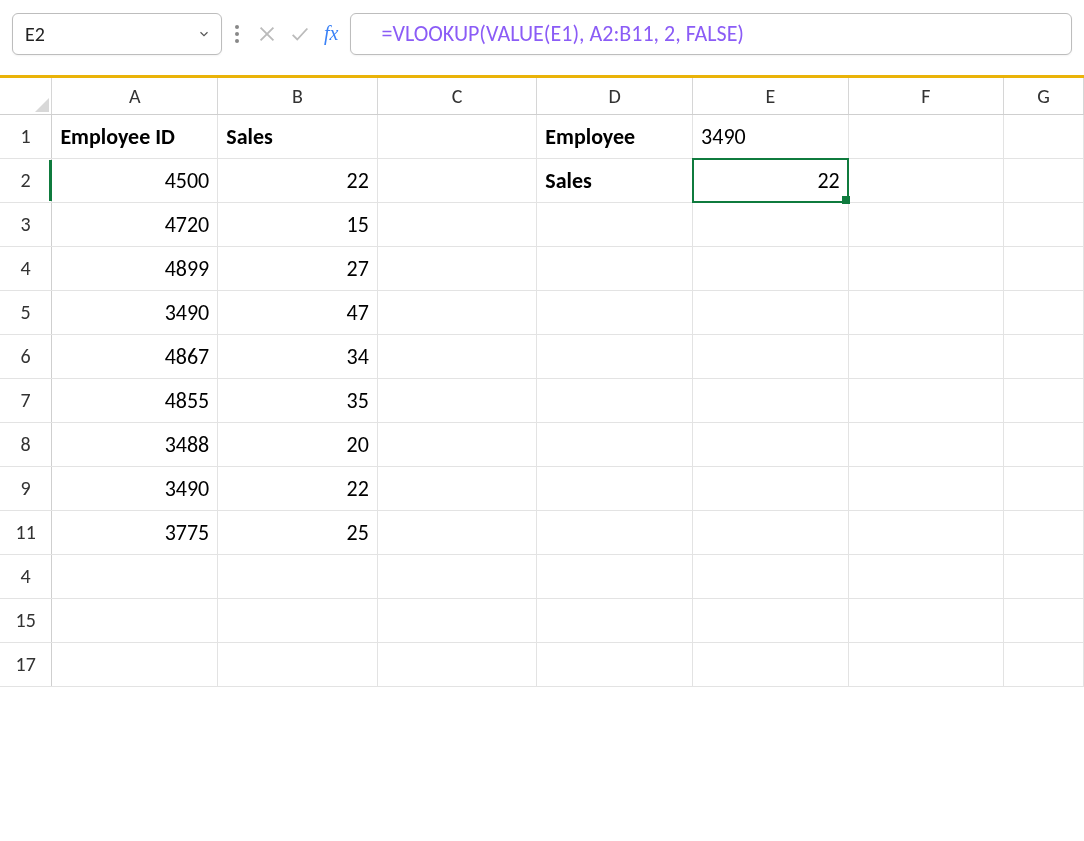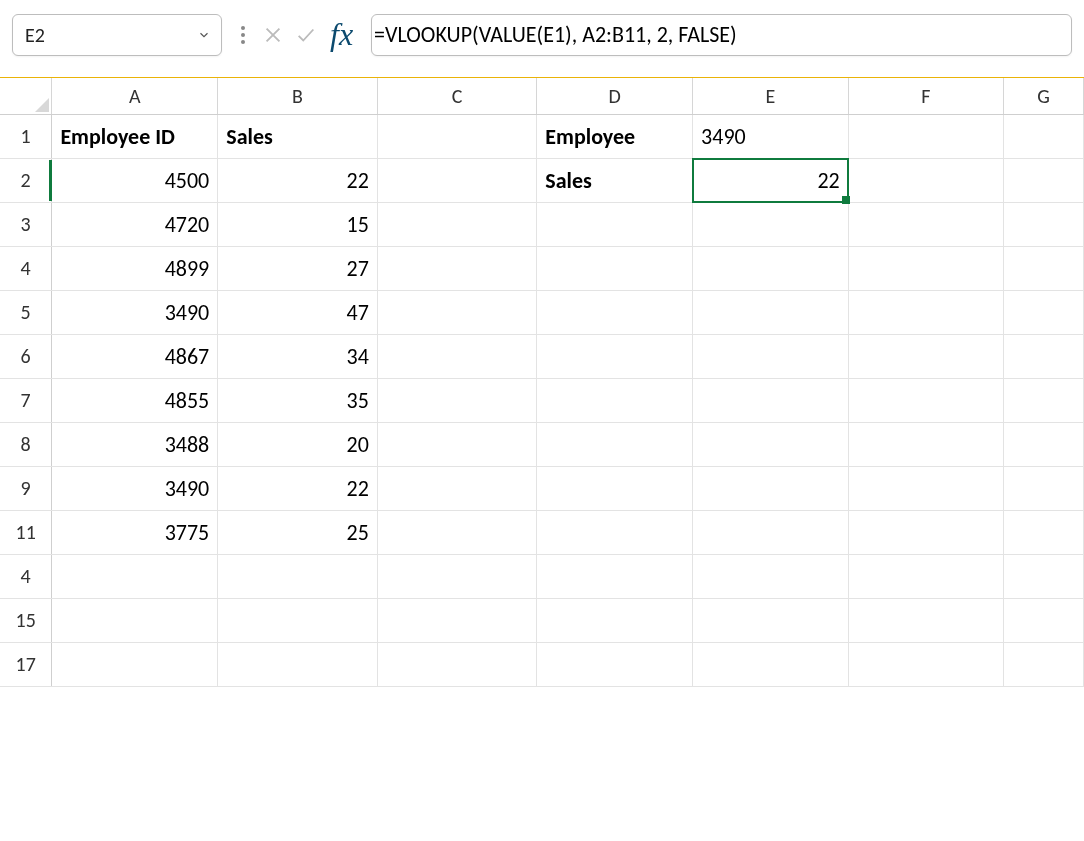--- a/index.html
+++ b/index.html
@@ -7,22 +7,21 @@
     font-family: Calibri, "Segoe UI", Arial, sans-serif;
     background: #ffffff;
     font-size: 22px;
     color: #000;
     overflow: hidden;
   }
   .formula-bar-area {
     display: flex;
     align-items: center;
     padding: 10px 12px 18px 12px;
-    gap: 6px;
-    border-bottom: 1px solid #eab308;
+    border-bottom: 3px solid #eab308;
     background: #fff;
     height: 78px;
   }
   .name-box {
     width: 210px;
     height: 42px;
     border: 1px solid #bdbdbd;
     border-radius: 6px;
     display: flex;
     align-items: center;
@@ -42,34 +41,34 @@
     display: flex;
     align-items: center;
     gap: 10px;
     padding: 0 6px;
     color: #888;
   }
   .fb-btns span { display: inline-flex; }
   .fx-label {
     font-family: "Times New Roman", serif;
     font-style: italic;
-    font-size: 32px;
-    color: #0c4a6e;
+    font-size: 20px;
+    color: #3b82f6;
     padding: 0 6px 0 2px;
   }
   .formula-input {
     flex: 1;
     height: 42px;
     border: 1px solid #bdbdbd;
     border-radius: 6px;
-    padding: 0 2px;
+    padding: 0 30px;
     display: flex;
     align-items: center;
     font-size: 22px;
-    color: #000000;
+    color: #8b5cf6;
     background: #fff;
     box-shadow: 0 1px 2px rgba(0,0,0,0.05);
   }
 
   .grid-wrap {
     position: relative;
   }
   table.grid {
     border-collapse: collapse;
     table-layout: fixed;

